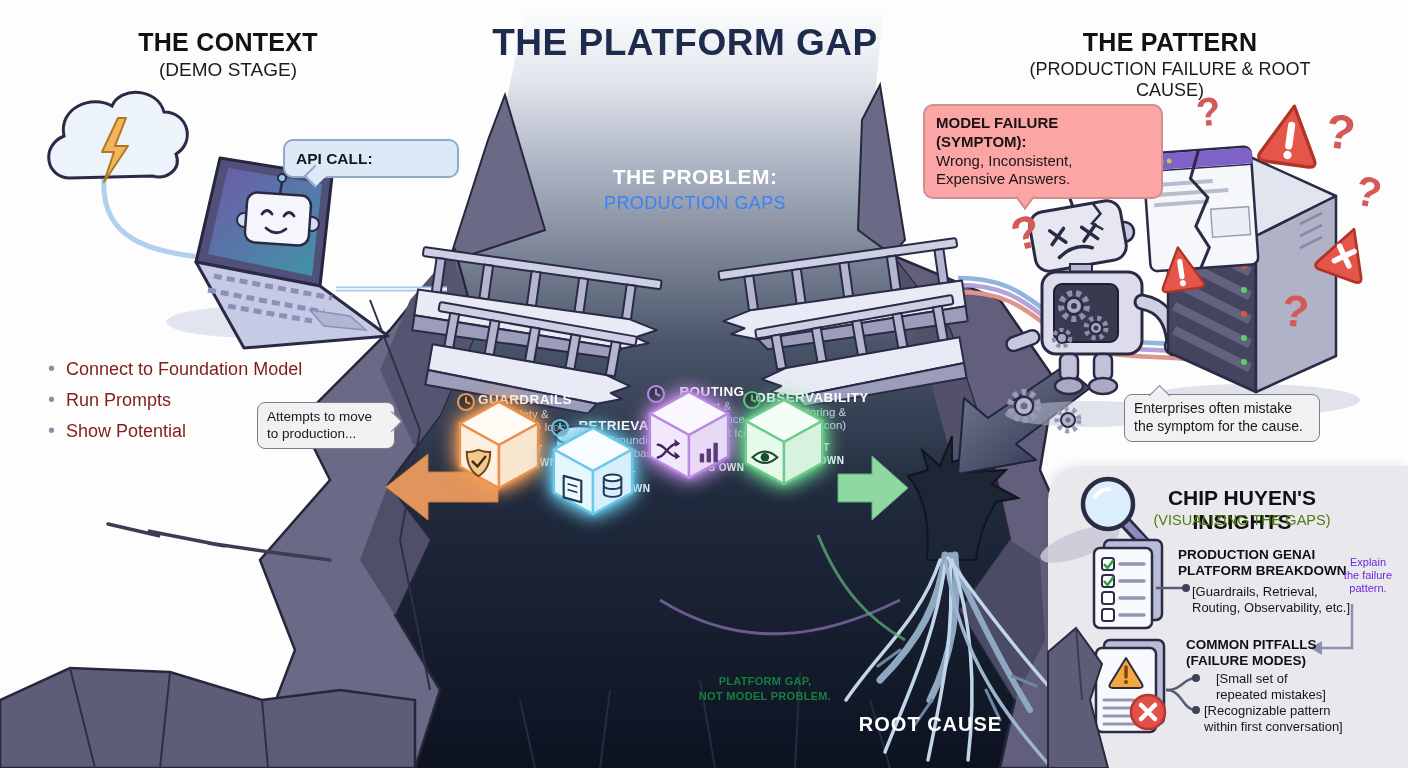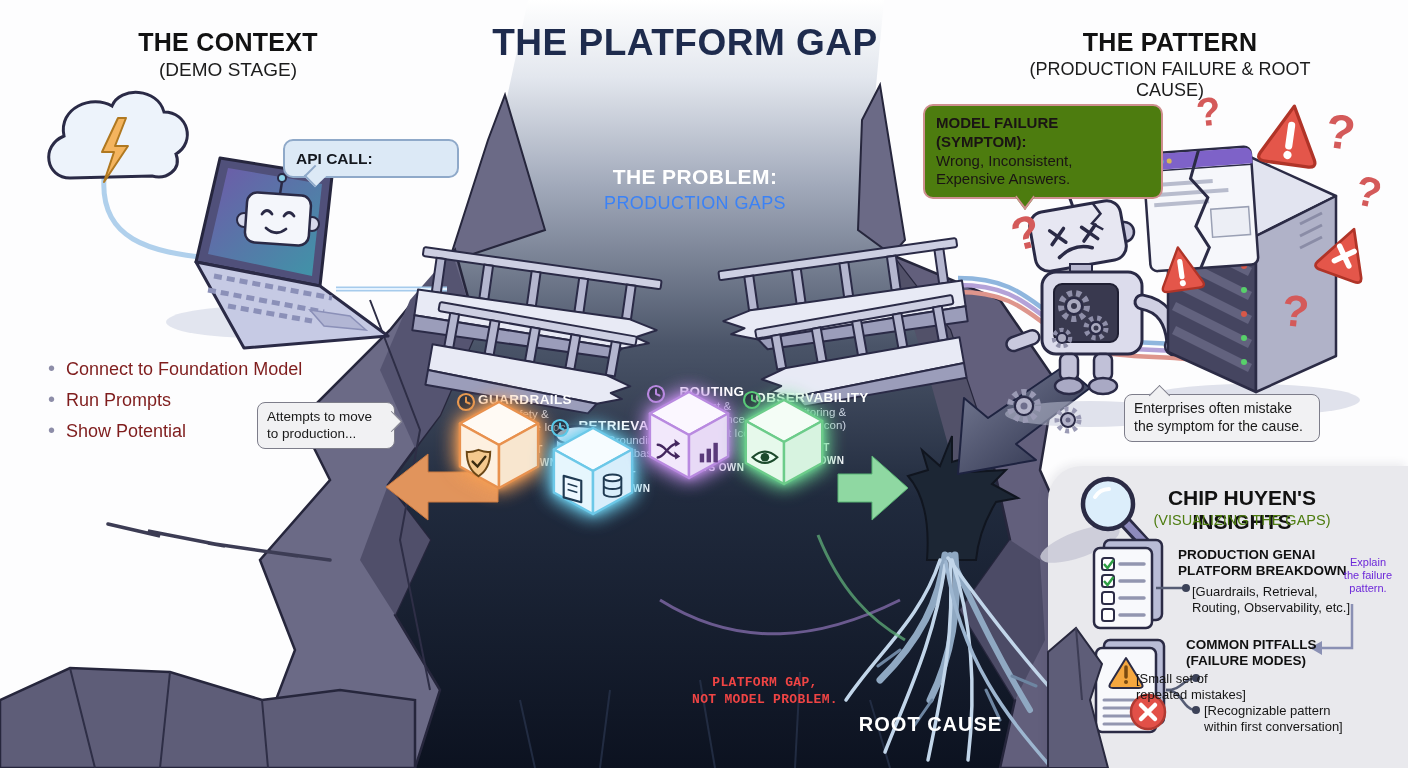--- a/index.html
+++ b/index.html
@@ -12,40 +12,40 @@
   
   .sec-title{font-size:25px;font-weight:bold;letter-spacing:.3px;color:#121212;}
   .sec-sub{font-size:19px;color:#1c1c1c;}
   .gap-title{font-size:37px;font-weight:bold;color:#1e2b4d;letter-spacing:.5px;}
   .problem-h{font-size:21px;font-weight:bold;color:#ffffff;letter-spacing:.4px;}
   .problem-s{font-size:18px;color:#3b82f6;letter-spacing:.4px;}
   
   .bubble{position:absolute;border-radius:10px;padding:8px 11px;line-height:1.25;}
   .bubble .bh{font-weight:bold;}
   .bubble-blue{background:#dce9f6;border:2px solid #8fa9c9;font-size:15.5px;color:#14181f;margin-top:32px;}
-  .bubble-pink{background:#4d7c0f;border:2px solid #cf8f8f;font-size:15px;color:#1a1414;}
+  .bubble-pink{background:#fca5a5;border:2px solid #cf8f8f;font-size:15px;color:#1a1414;}
   .bubble-gray{background:#f1f1f3;border:1.5px solid #7d7d8a;font-size:13.5px;color:#1a1a1a;border-radius:8px;padding:5px 9px;line-height:1.28;}
   .tail{position:absolute;width:14px;height:14px;background:inherit;transform:rotate(45deg);}
   .tail-bl{bottom:-8px;left:22px;border-bottom:2px solid #8fa9c9;border-left:2px solid #8fa9c9;}
   .tail-bp{bottom:-8px;left:92px;border-bottom:2px solid #cf8f8f;border-right:2px solid #cf8f8f;transform:rotate(45deg) skew(8deg,8deg);}
   
   .bullets{list-style:none;margin:0;padding:0;font-size:18px;color:#7f1d1d;line-height:1.55;}
   .bullets li::before{content:"•";color:#8d8da8;margin-right:11px;font-size:20px;}
   
   .pillar{position:absolute;display:flex;flex-direction:column;align-items:center;text-align:center;}
   .pillar-name{font-size:13.5px;font-weight:bold;color:#ffffff;letter-spacing:.4px;}
   .pillar-sub{font-size:11.5px;color:#ccd3e2;line-height:1.16;margin-top:1px;}
   .cube{margin-top:7px;}
   .badge{display:flex;align-items:center;gap:7px;margin-top:8px;}
   .badge-text{font-size:10px;font-weight:bold;color:#f2f4f8;text-align:left;line-height:1.3;letter-spacing:.4px;}
   .glow-o{filter:drop-shadow(0 0 10px rgba(244,158,84,.95)) drop-shadow(0 0 3px rgba(244,158,84,.9));}
   .glow-c{filter:drop-shadow(0 0 10px rgba(110,210,240,.95)) drop-shadow(0 0 3px rgba(110,210,240,.9));}
   .glow-p{filter:drop-shadow(0 0 10px rgba(190,140,230,.95)) drop-shadow(0 0 3px rgba(190,140,230,.9));}
   .glow-g{filter:drop-shadow(0 0 10px rgba(110,220,150,.95)) drop-shadow(0 0 3px rgba(110,220,150,.9));}
-  .concl{font-size:13px;font-weight:bold;color:#ef4444;line-height:1.32;letter-spacing:.3px;font-family:Liberation Mono, monospace;}
+  .concl{font-size:11px;font-weight:bold;color:#15803d;line-height:1.32;letter-spacing:.3px;}
   .rootc{font-size:20px;font-weight:bold;color:#ffffff;letter-spacing:1px;}
   
   .panel{position:absolute;left:1048px;top:466px;width:360px;height:302px;background:#e9e9ed;
          border-top-left-radius:34px;box-shadow:-3px -3px 8px rgba(40,40,70,.08);}
   .ins-title{font-size:21px;font-weight:bold;color:#111;}
   .ins-sub{font-size:14.5px;color:#4d7c0f;}
   .ins-h{font-size:13.5px;font-weight:bold;color:#101010;line-height:1.2;}
   .ins-d{font-size:13px;color:#161616;line-height:1.22;}
   .ins-note{font-size:11px;color:#6d28d9;line-height:1.18;}
 </style>
@@ -531,19 +531,19 @@
   <div class="txt ins-h pre" style="left:1178px;top:547px">PRODUCTION GENAI
 PLATFORM BREAKDOWN</div>
   <div class="txt ins-d pre" style="left:1192px;top:584px">[Guardrails, Retrieval,
 Routing, Observability, etc.]</div>
   <div class="txt ins-note pre center" style="left:1332px;top:556px;width:72px">Explain
 the failure
 pattern.</div>
 
   <div class="txt ins-h pre" style="left:1186px;top:637px">COMMON PITFALLS
 (FAILURE MODES)</div>
-  <div class="txt ins-d pre" style="left:1136px;top:671px">[Small set of
+  <div class="txt ins-d pre" style="left:1216px;top:671px">[Small set of
 repeated mistakes]</div>
   <div class="txt ins-d pre" style="left:1204px;top:703px">[Recognizable pattern
 within first conversation]</div>
 
 </div>
 </div>
 
 </body></html>

